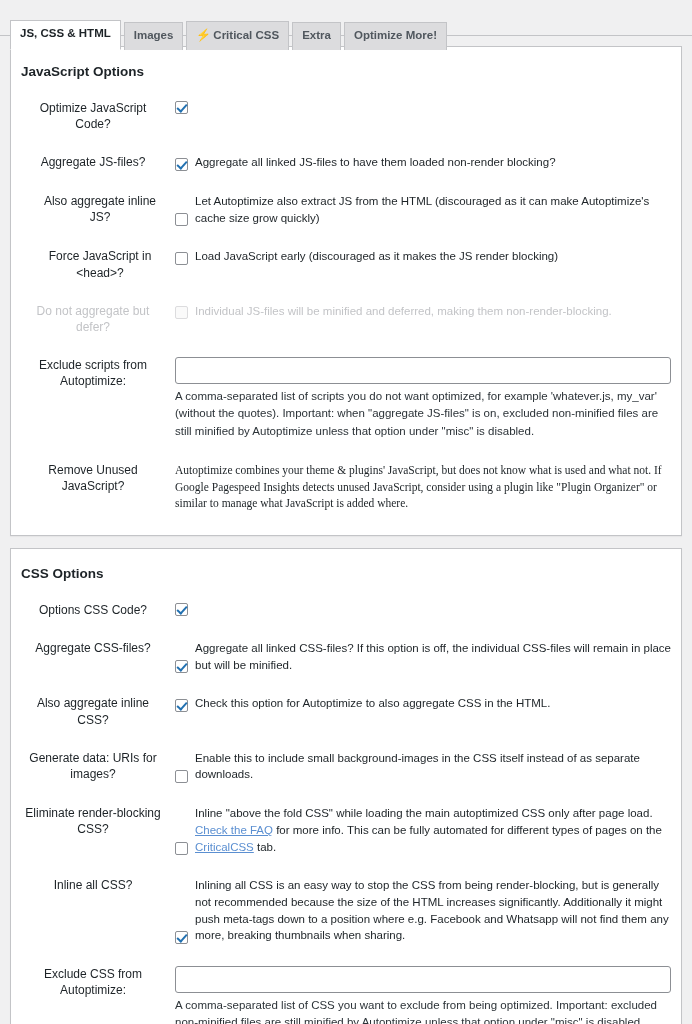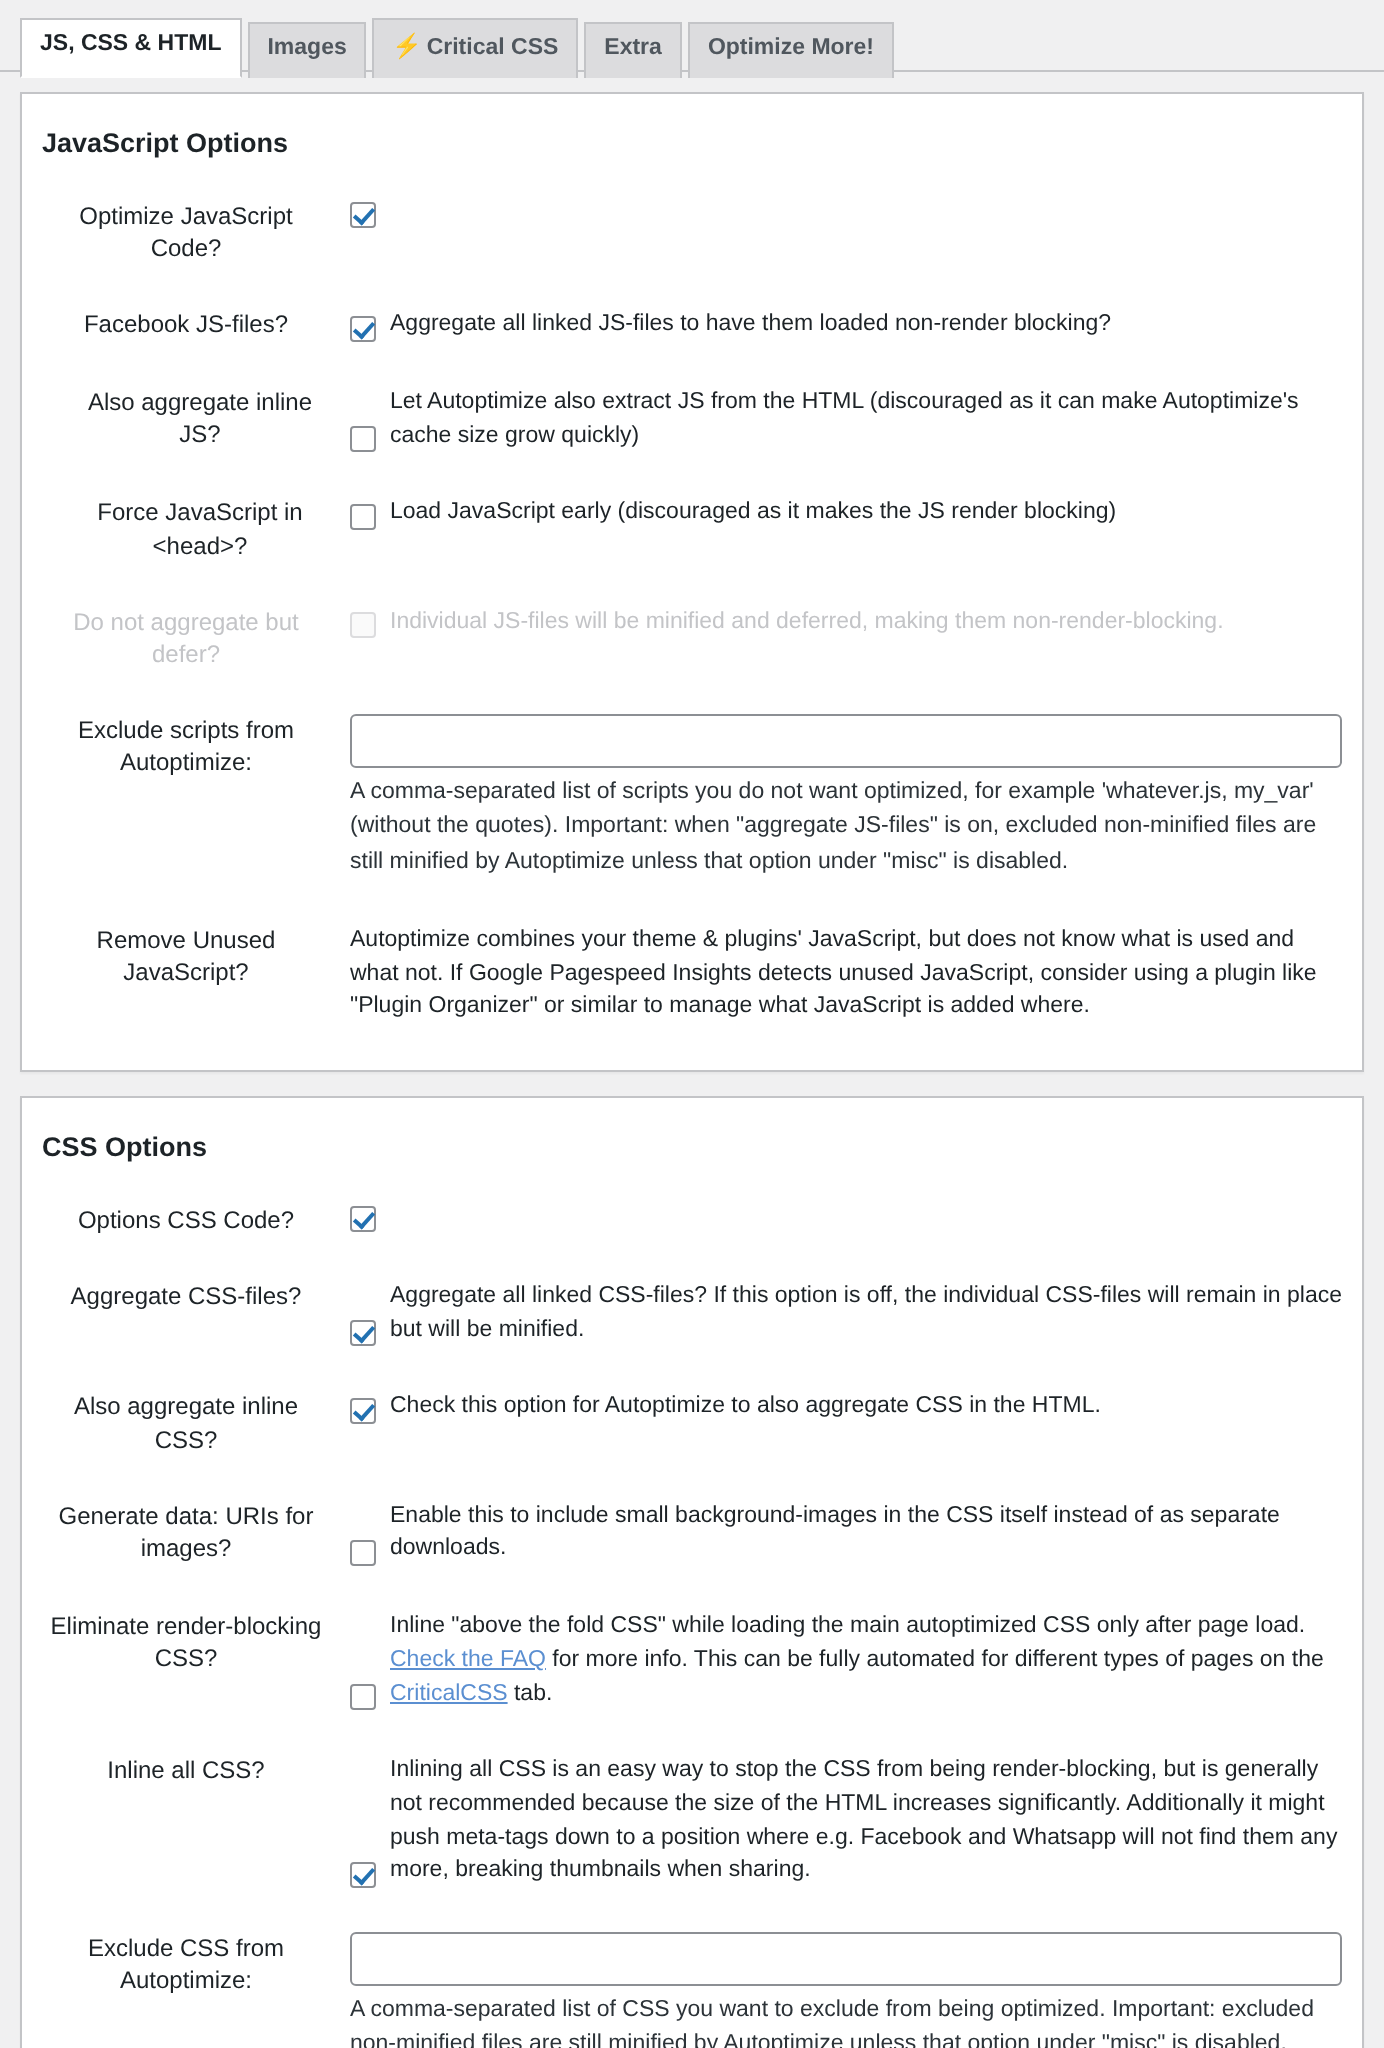--- a/index.html
+++ b/index.html
@@ -29,21 +29,21 @@
     line-height: 1;
     padding: 7px 9px 8px 9px;
     margin: 0 3px -1px 0;
     background: #dcdcde;
     border: 1px solid #c3c4c7;
     border-bottom: none;
     color: #50575e;
     text-decoration: none;
     font-weight: bold;
     position: relative;
-    top: 0;
+    top: 11px;
   }
   .tab.active {
     background: #ffffff;
     color: #1d2327;
     border-bottom: 1px solid #ffffff;
     padding-bottom: 9px;
   }
   .bolt {
     color: #f0a32c;
     font-size: 12px;
@@ -128,21 +128,21 @@
     display: block;
   }
   .desc {
     font-size: 11.5px;
     color: #2c3338;
     line-height: 1.5;
     margin-top: 4px;
     max-width: 500px;
   }
   a.lnk { color: #5b8fd1; text-decoration: underline; }
-  .plain-desc { max-width: 500px; }
+  .plain-desc { max-width: 500px; font-family: Liberation Serif, serif; }
 </style>
 </head>
 <body>
 
 <div class="tab-bar">
   <a class="tab active" href="#"><span>JS, CSS &amp; HTML</span></a><a class="tab" href="#"><span>Images</span></a><a class="tab" href="#"><span class="bolt">⚡</span><span>Critical CSS</span></a><a class="tab" href="#"><span>Extra</span></a><a class="tab" href="#"><span>Optimize More!</span></a>
 </div>
 
 <div class="panel">
   <h2 class="panel-title">JavaScript Options</h2>
@@ -150,21 +150,21 @@
     <tbody>
         <tr>
       <th class="lbl">Optimize JavaScript Code?</th>
       <td class="fld">
         <div class="cbwrap">
           <span class="cb checked"></span>
         </div>
       </td>
     </tr>
     <tr>
-      <th class="lbl">Facebook JS-files?</th>
+      <th class="lbl">Aggregate JS-files?</th>
       <td class="fld">
         <div class="cbwrap">
           <span class="cb checked"></span>
           <span class="cb-inline-text">Aggregate all linked JS-files to have them loaded non-render blocking?</span>
         </div>
       </td>
     </tr>
     <tr>
       <th class="lbl" style="padding-left:24px">Also aggregate inline JS?</th>
       <td class="fld">

